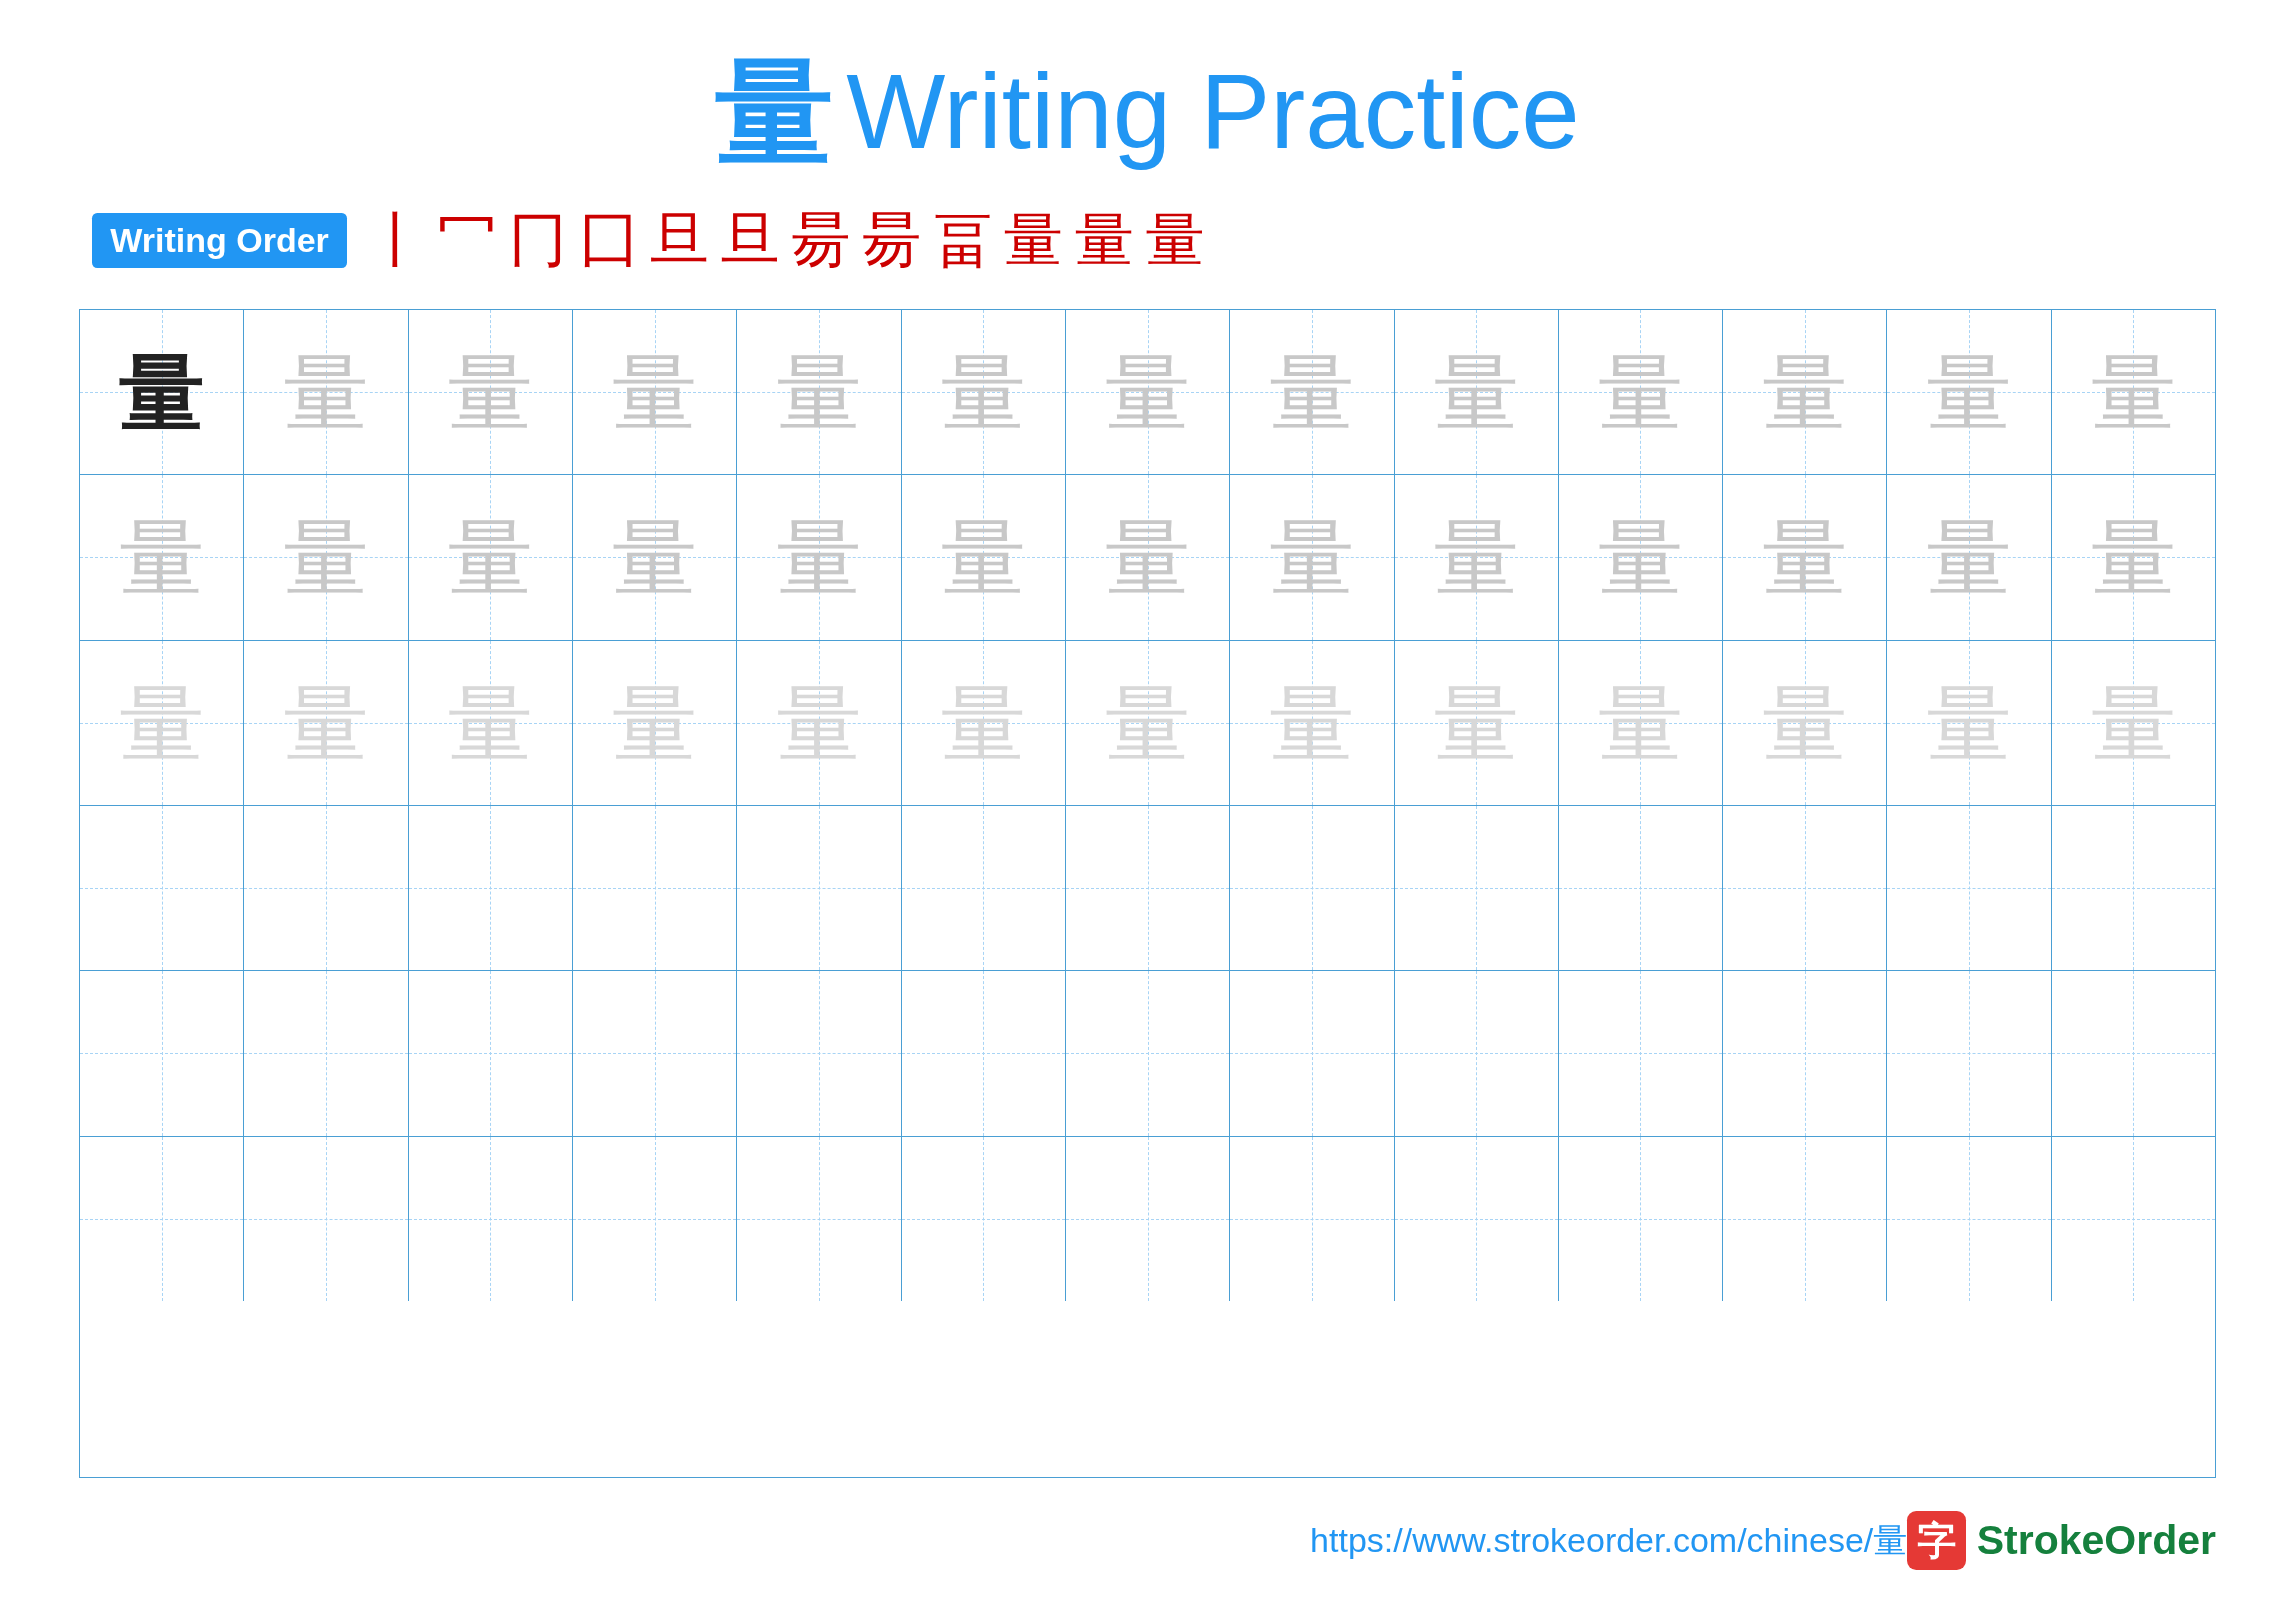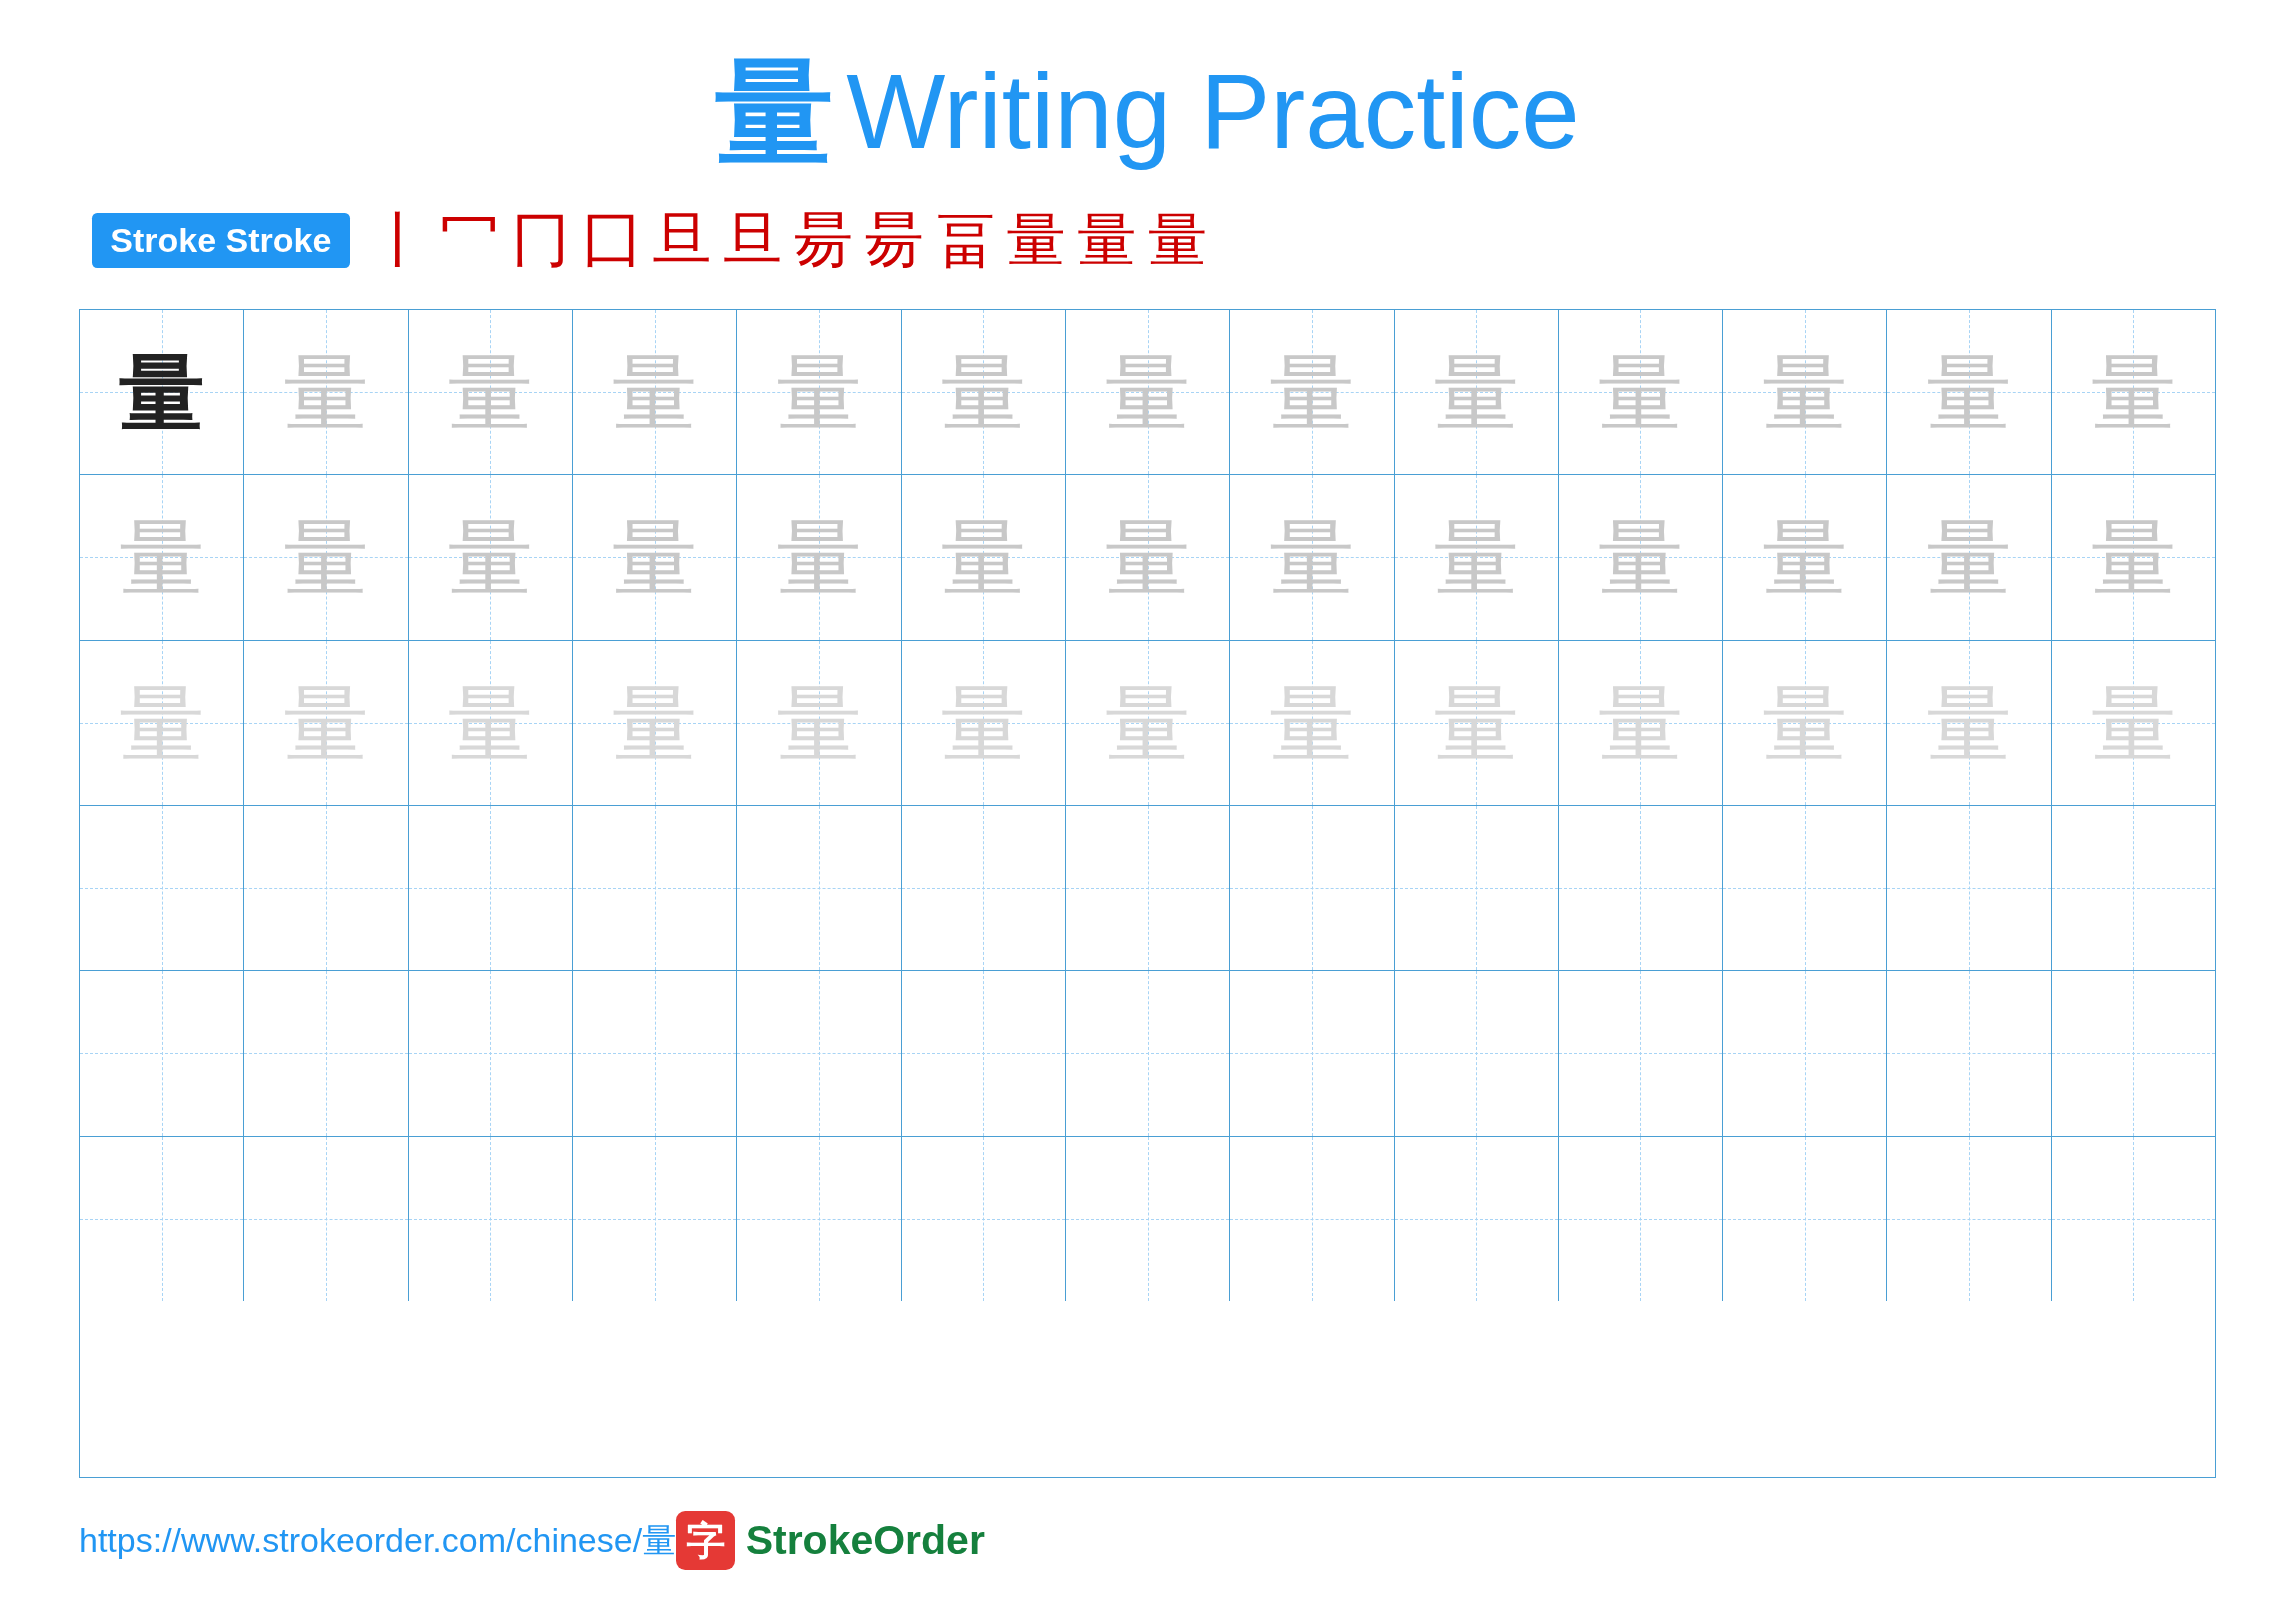--- a/index.html
+++ b/index.html
@@ -132,21 +132,21 @@
     .cell-char.light1 {
       color: #c8c8c8;
     }
     .cell-char.light2 {
       color: #d8d8d8;
     }
 
     
     .footer {
       display: flex;
-      justify-content: flex-start;
+      justify-content: flex-end;
       align-items: center;
       width: 100%;
       margin-top: 33px;
     }
     .footer-url {
       font-size: 34px;
       color: #2196F3;
     }
     .footer-logo {
       display: flex;
@@ -177,21 +177,21 @@
 <body>
 
 <div class="page">
 
   <div class="title-section">
     <span class="title-char">量</span>
     <span class="title-text">Writing Practice</span>
   </div>
 
   <div class="stroke-order-row">
-    <div class="stroke-order-badge">Stroke Stroke</div>
+    <div class="stroke-order-badge">Writing Order</div>
     <div class="stroke-chars">
       <span class="stroke-char">丨</span>
       <span class="stroke-char">冖</span>
       <span class="stroke-char">冂</span>
       <span class="stroke-char">囗</span>
       <span class="stroke-char">旦</span>
       <span class="stroke-char">旦</span>
       <span class="stroke-char">昜</span>
       <span class="stroke-char">昜</span>
       <span class="stroke-char">畐</span>

